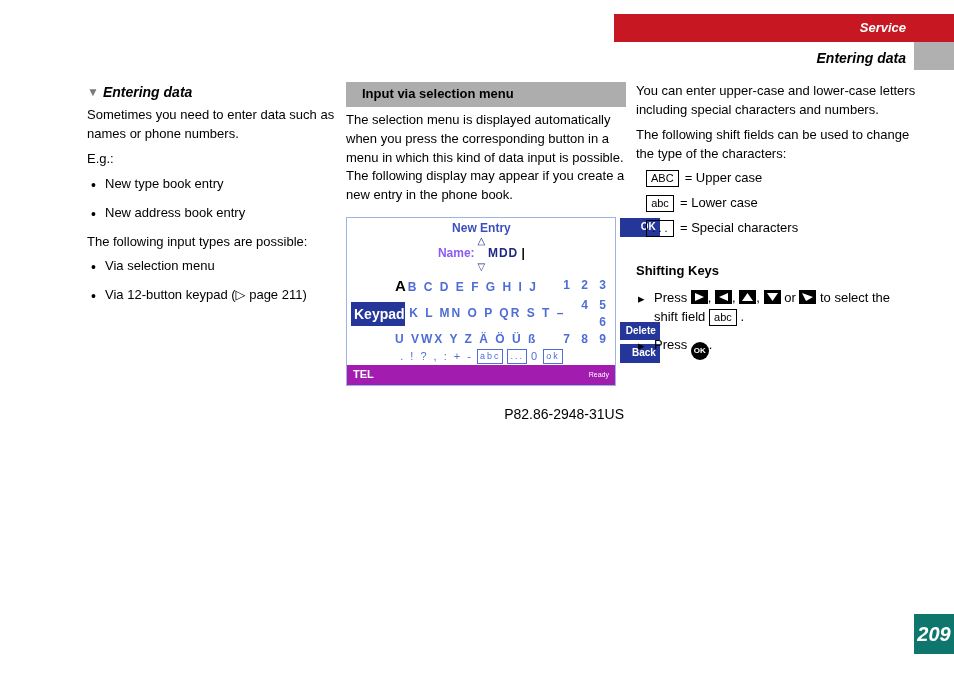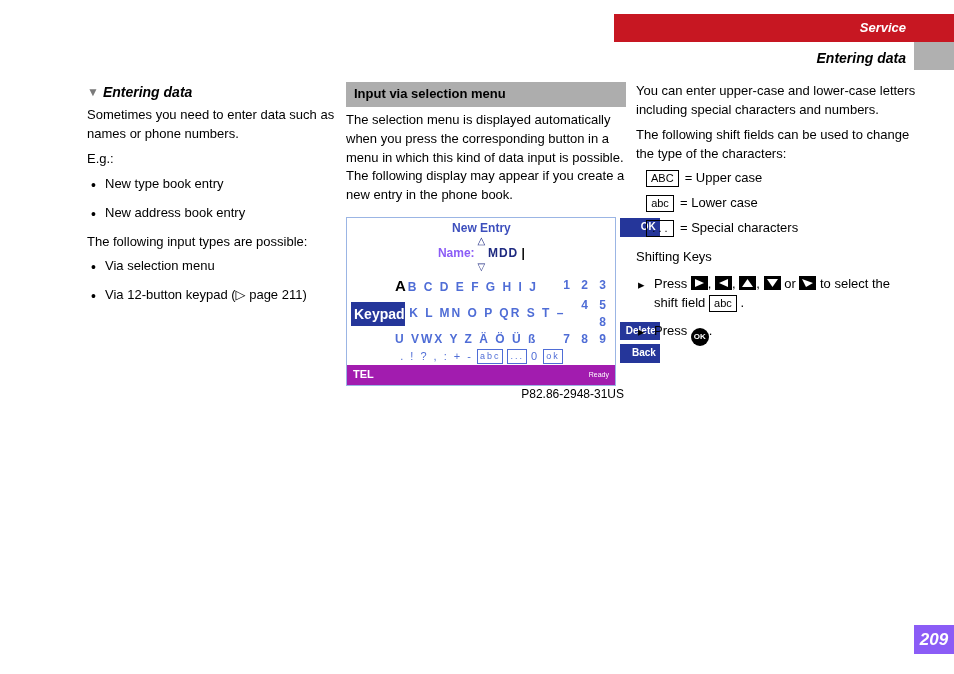--- a/index.html
+++ b/index.html
@@ -67,21 +67,21 @@
     display: inline-block;
     vertical-align: 1px;
     margin-right: 4px;
     color: #7a7a7a;
     font-size: 12px;
   }
   .grey-panel {
     background: #adadad;
     color: #000;
     font-weight: bold;
-    padding: 3px 8px;
+    padding: 3px 16px;
     margin-bottom: 4px;
   }
   p { margin-bottom: 6px; }
   ul.bul { list-style: none; }
   ul.bul li { padding-left: 18px; position: relative; margin-bottom: 10px; }
   ul.bul li::before {
     content: "•"; position: absolute; left: 4px; font-size: 14px;
   }
   
   .comand {
@@ -120,21 +120,21 @@
   .comand .lastrow {
     font-size: 11px; color: #4f6dd6; letter-spacing: 2px;
     padding: 0 4px; display: flex; justify-content: center; gap: 4px; align-items: center;
   }
   .comand .tinybox { border: 1px solid #4f6dd6; font-size: 9px; padding: 0 2px; color: #4f6dd6; }
   .comand .footer {
     background: #a21caf; color: #fff; font-size: 11px; font-weight: bold;
     padding: 2px 6px; display: flex; justify-content: space-between; align-items: center;
   }
   .comand .footer .ready { font-size: 7px; font-weight: normal; letter-spacing: 0; }
-  .figid { text-align: right; font-size: 12px; color:#000; margin-top: 0; padding-right: 2px; }
+  .figid { text-align: right; font-size: 14px; color:#000; margin-top: 18px; padding-right: 2px; }
   
   .shiftrow { display: flex; align-items: center; gap: 6px; margin: 6px 0 6px 10px; }
   .keybox {
     display: inline-block; border: 1px solid #000; padding: 0 4px;
     font-size: 11px; line-height: 15px; min-width: 28px; text-align: center;
     font-family: Arial;
   }
   
   .steps { list-style: none; }
   .steps li { position: relative; padding-left: 18px; margin-bottom: 10px; }
@@ -142,26 +142,26 @@
   .ikn {
     display: inline-block; width: 17px; height: 14px; background: #000;
     vertical-align: -2px; position: relative;
   }
   .ikn svg { position: absolute; inset: 0; }
   .ok-btn {
     display: inline-flex; align-items: center; justify-content: center;
     width: 18px; height: 18px; border-radius: 50%; background: #000; color: #fff;
     font-size: 8px; font-weight: bold; vertical-align: -4px;
   }
-  .subh { font-weight: normal; margin-top: 10px; margin-bottom: 8px; }
+  .subh { font-weight: bold; margin-top: 24px; margin-bottom: 8px; }
   
   .red-bar-bottom {
-    position: absolute; bottom: 20px; right: 0; width: 40px; height: 29px;
-    background: #8b5cf6; color: #fff; font-weight: bold; font-style: italic;
-    display: flex; align-items: center; justify-content: center; font-size: 17px;
+    position: absolute; bottom: 20px; right: 0; width: 40px; height: 40px;
+    background: #0f766e; color: #fff; font-weight: bold; font-style: italic;
+    display: flex; align-items: center; justify-content: center; font-size: 20px;
   }
 </style>
 </head>
 <body>
 
 <div class="red-bar-top"></div>
 <div class="service-lbl">Service</div>
 <div class="fade-tab"></div>
 <div class="sub-head">Entering data</div>
 
@@ -200,21 +200,21 @@
         <span class="dntri">▽</span>
         <div class="grid">
           <div class="gridrow">
             <span style="width:44px"></span>
             <span class="letters"><span class="sel">A</span><span>B C D E F G H I J</span></span>
             <span class="nums">1 2 3</span>
           </div>
           <div class="gridrow">
             <span class="label-left">Keypad</span>
             <span class="letters">K L MN O P QR S T –</span>
-            <span class="nums">4 5 8</span>
+            <span class="nums">4 5 6</span>
           </div>
           <div class="gridrow">
             <span style="width:44px"></span>
             <span class="letters">U VWX Y Z Ä Ö Ü ß</span>
             <span class="nums">7 8 9</span>
           </div>
           <div class="lastrow">
             <span>. ! ? , : + -</span>
             <span class="tinybox">abc</span>
             <span class="tinybox">...</span>

